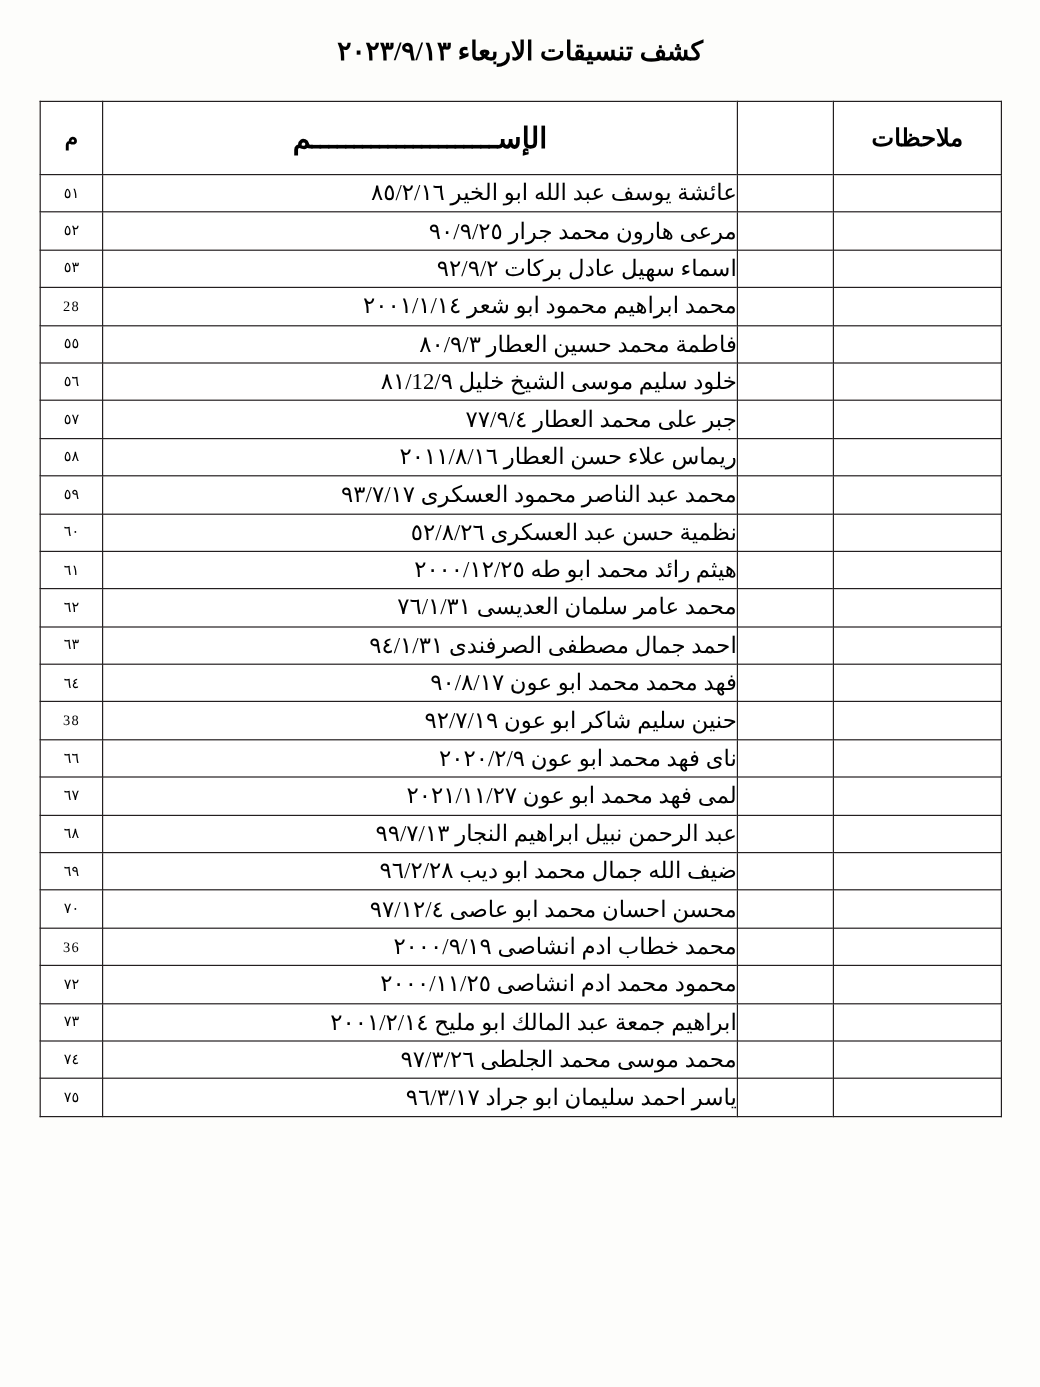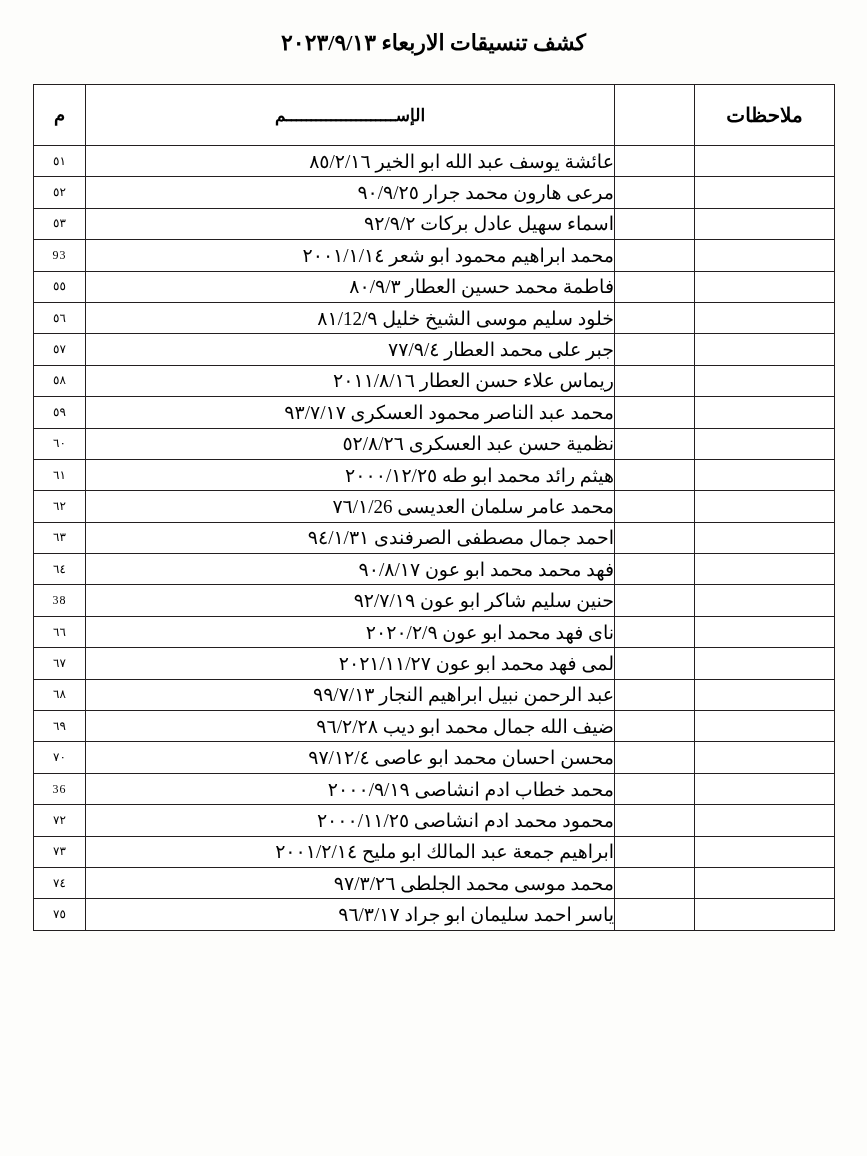--- a/index.html
+++ b/index.html
@@ -54,21 +54,21 @@
     height: 60px;
     font-size: 20px;
     font-weight: bold;
   }
   .col-notes { width: 140px; }
   .col-blank { width: 80px; }
   .col-name  { width: auto; }
   .col-idx   { width: 52px; }
 
   th.head-notes { font-size: 20px; }
-  th.head-name  { font-size: 17px; letter-spacing: 2px; }
+  th.head-name  { font-size: 24px; letter-spacing: 2px; }
   th.head-idx   { font-size: 18px; vertical-align: bottom; padding-bottom: 6px; }
 
   tbody td {
     height: 30.4px;
     font-size: 19px;
   }
   td.cell-name {
     text-align: right;
     padding-right: 8px;
     padding-left: 8px;
@@ -120,21 +120,21 @@
           <tr>
             <td class="cell-notes"></td>
             <td class="cell-blank"></td>
             <td class="cell-name">اسماء سهيل عادل بركات ٩٢/٩/٢</td>
             <td class="cell-idx">٥٣</td>
           </tr>
           <tr>
             <td class="cell-notes"></td>
             <td class="cell-blank"></td>
             <td class="cell-name">محمد ابراهيم محمود ابو شعر ٢٠٠١/١/١٤</td>
-            <td class="cell-idx">93</td>
+            <td class="cell-idx">28</td>
           </tr>
           <tr>
             <td class="cell-notes"></td>
             <td class="cell-blank"></td>
             <td class="cell-name">فاطمة محمد حسين العطار ٨٠/٩/٣</td>
             <td class="cell-idx">٥٥</td>
           </tr>
           <tr>
             <td class="cell-notes"></td>
             <td class="cell-blank"></td>
@@ -167,21 +167,21 @@
           </tr>
           <tr>
             <td class="cell-notes"></td>
             <td class="cell-blank"></td>
             <td class="cell-name">هيثم رائد محمد ابو طه ٢٠٠٠/١٢/٢٥</td>
             <td class="cell-idx">٦١</td>
           </tr>
           <tr>
             <td class="cell-notes"></td>
             <td class="cell-blank"></td>
-            <td class="cell-name">محمد عامر سلمان العديسى ٧٦/١/26</td>
+            <td class="cell-name">محمد عامر سلمان العديسى ٧٦/١/٣١</td>
             <td class="cell-idx">٦٢</td>
           </tr>
           <tr>
             <td class="cell-notes"></td>
             <td class="cell-blank"></td>
             <td class="cell-name">احمد جمال مصطفى الصرفندى ٩٤/١/٣١</td>
             <td class="cell-idx">٦٣</td>
           </tr>
           <tr>
             <td class="cell-notes"></td>

